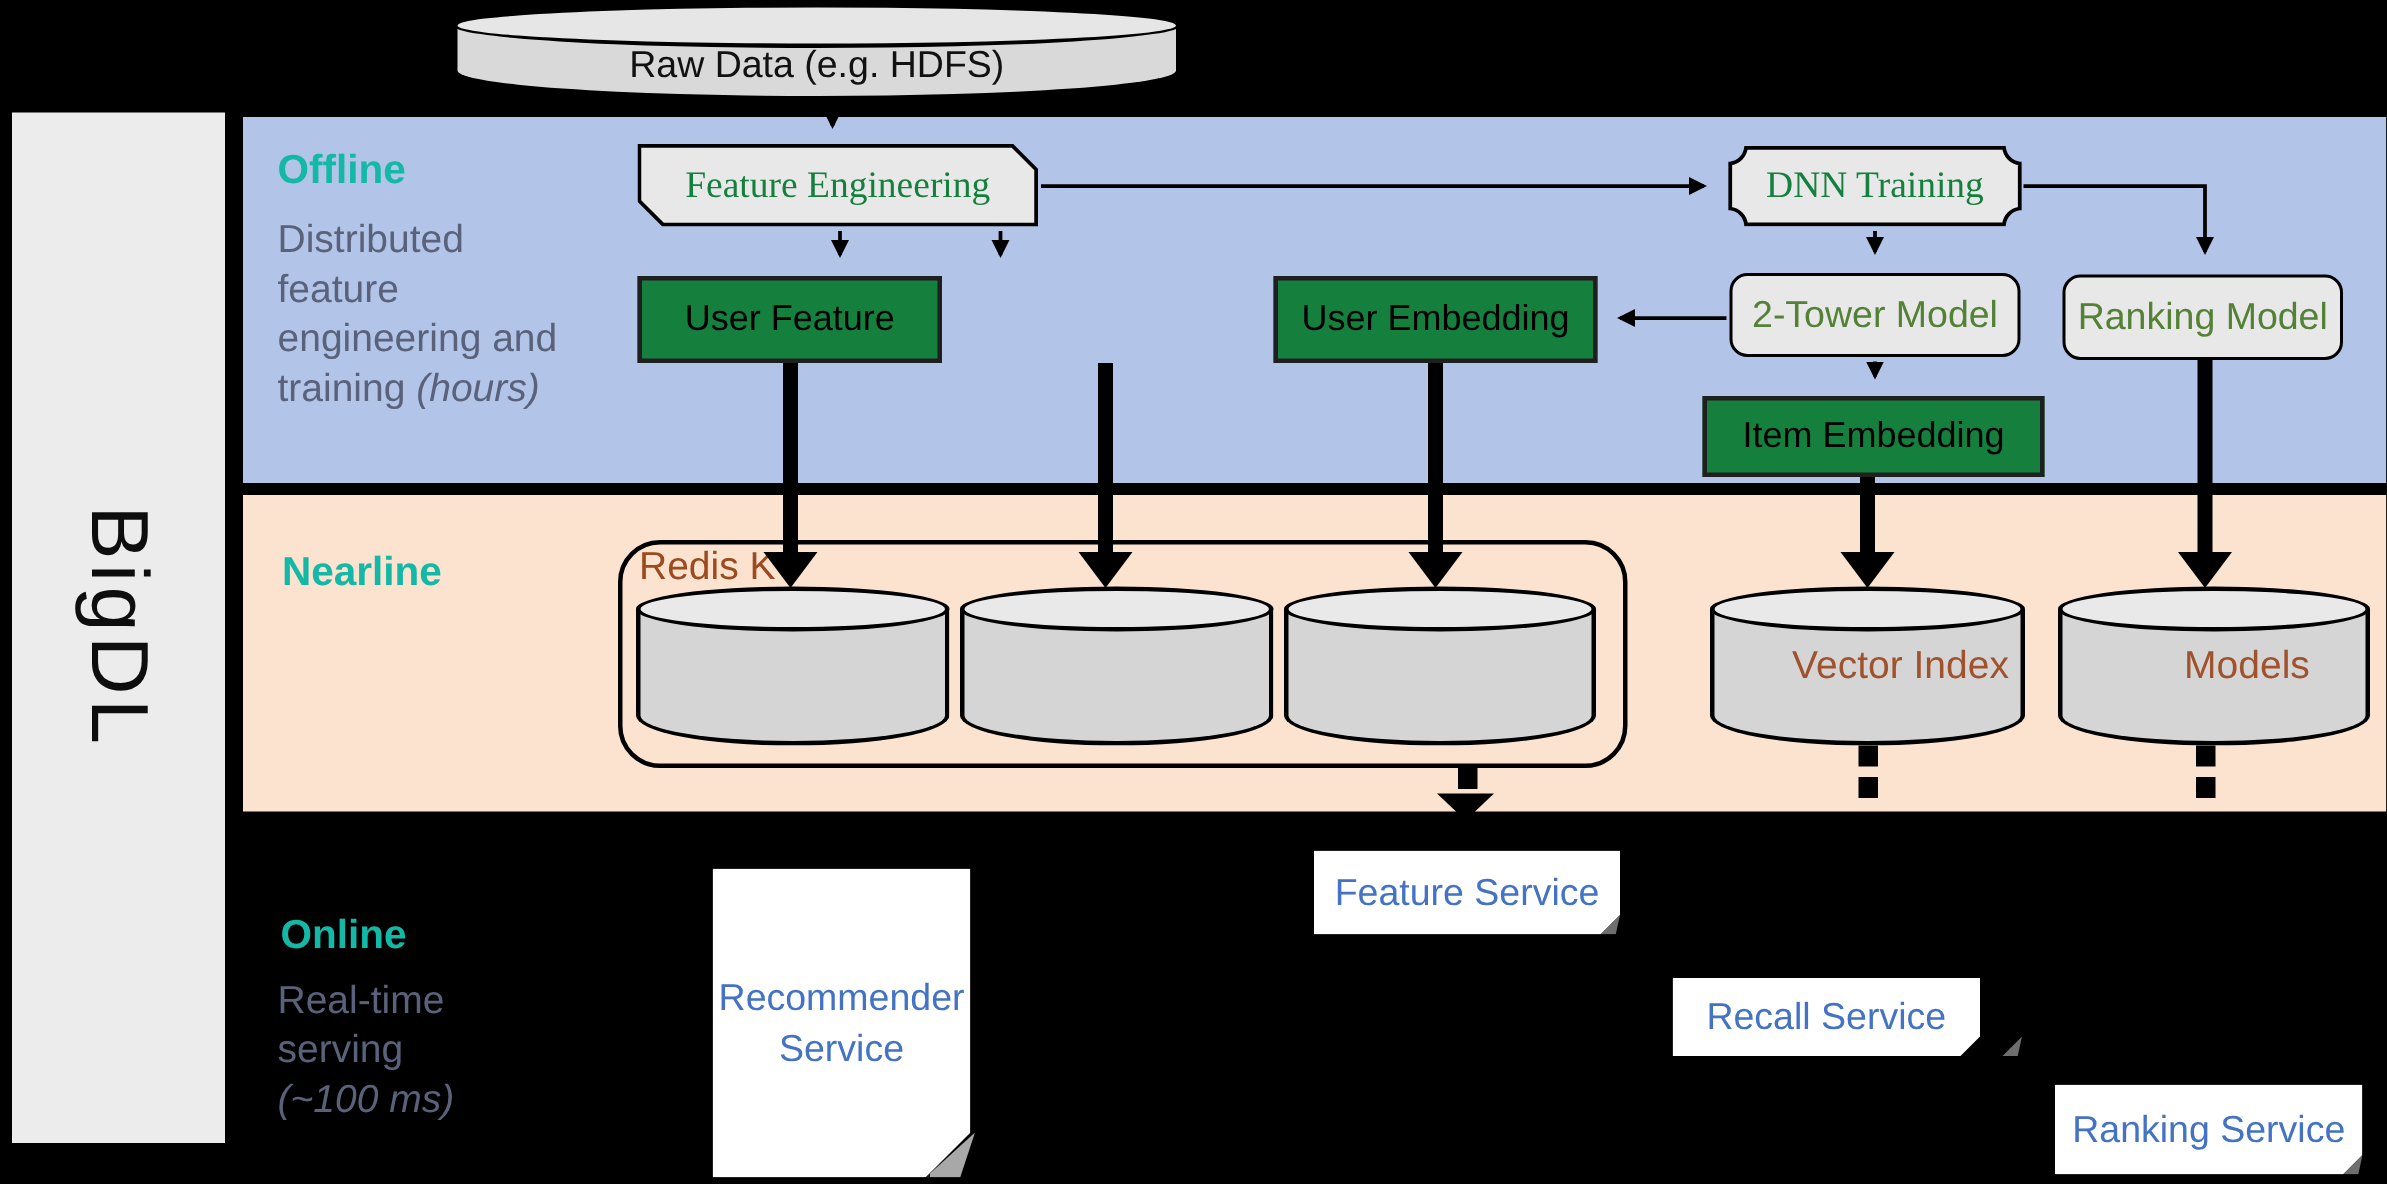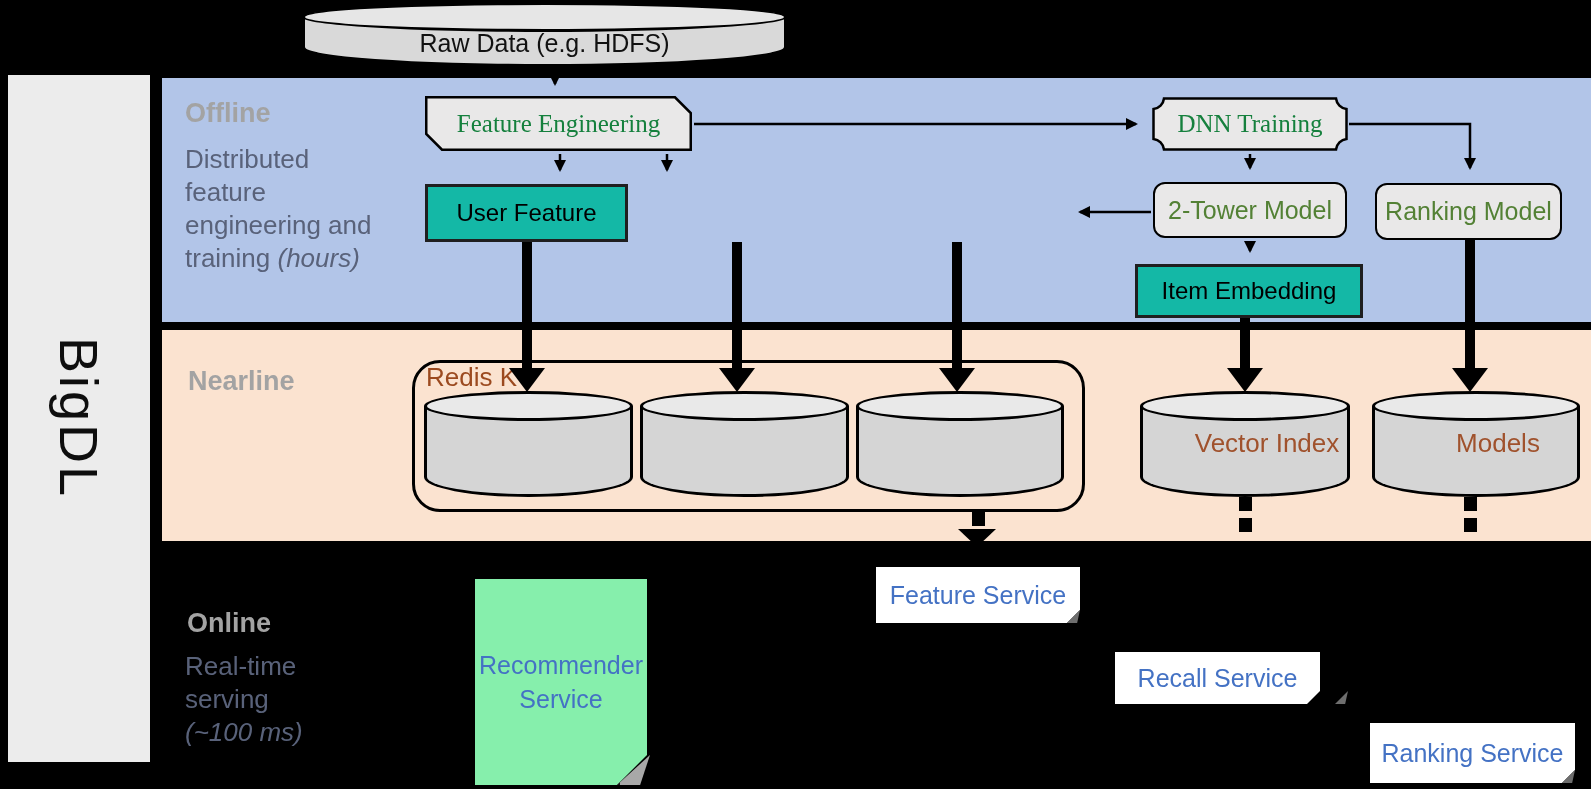--- a/index.html
+++ b/index.html
@@ -7,26 +7,26 @@
           font-family:"Liberation Sans",sans-serif;}
   .abs{position:absolute;}
   
   .bigdl-bar{left:8px;top:75px;width:142px;height:687px;background:#ececec;
              display:flex;align-items:center;justify-content:center;}
   .bigdl-bar span{writing-mode:vertical-rl;font-size:54px;color:#0e0e0e;letter-spacing:3px;}
   
   .band-offline{left:162px;top:78px;width:1429px;height:244px;background:#b2c5e8;}
   .band-nearline{left:162px;top:330px;width:1429px;height:211px;background:#fbe3d0;}
   
-  .sec-title{font-size:27px;font-weight:600;color:#a3a3a3;}
+  .sec-title{font-size:27px;font-weight:600;color:#14b8a6;}
   .sec-desc{font-size:26px;line-height:33px;color:#59627a;}
   .sec-desc span,.sec-desc i{display:block;}
   .sec-desc .inline{display:inline;}
   
-  .dark-box{background:#14b8a6;border:3px solid #1f1f1f;box-sizing:border-box;
+  .dark-box{background:#15803d;border:3px solid #1f1f1f;box-sizing:border-box;
             display:flex;align-items:center;justify-content:center;
             font-size:24px;color:#000;}
   .round-box{background:#e9e8e8;border:2.5px solid #000;border-radius:12px;box-sizing:border-box;
              display:flex;align-items:center;justify-content:center;font-size:25px;}
   .green-text{color:#538135;}
   .blue-text{color:#15803d;font-family:Liberation Serif, serif;}
   .shape-label{display:flex;align-items:center;justify-content:center;font-size:25px;}
   
   .cyl{background:#d5d5d5;border:3px solid #000;border-top:none;box-sizing:border-box;
        border-radius:0 0 50% 50% / 0 0 20px 20px;}
@@ -41,21 +41,21 @@
   
   .redis-rect{border:3px solid #000;border-radius:28px;box-sizing:border-box;background:transparent;}
   .redis-label{font-size:26px;color:#9c4a1f;}
   
   .service{background:#fff;display:flex;align-items:center;justify-content:center;
            font-size:25px;color:#4472c4;
            clip-path:polygon(0 0,100% 0,100% calc(100% - 13px),calc(100% - 13px) 100%,0 100%);}
   .fold-sm{width:13px;height:13px;background:#6e6e6e;
            clip-path:polygon(0 100%,100% 0,78% 100%);}
   
-  .doc{background:#86efac;display:flex;align-items:center;justify-content:center;text-align:center;
+  .doc{background:#ffffff;display:flex;align-items:center;justify-content:center;text-align:center;
        font-size:25px;color:#4472c4;line-height:34px;padding:0 6px;box-sizing:border-box;
        clip-path:polygon(0 0,100% 0,100% calc(100% - 30px),calc(100% - 30px) 100%,0 100%);}
   .fold-lg{width:30px;height:30px;background:#a8a8a8;
            clip-path:polygon(0 100%,100% 0,70% 100%);border-left:3px solid #1a1a1a;}
   svg.connectors{left:0;top:0;}
 </style>
 </head>
 <body>
 
 <div class="canvas">
@@ -143,20 +143,21 @@
     <path d="M1.25,1.25 H250 L265.75,17 V53.75 H17 L1.25,38 Z" fill="#e9e8e8" stroke="#000" stroke-width="2.5"></path>
   </svg>
   <div class="abs shape-label blue-text" style="left:425px;top:96px;width:267px;height:55px;">Feature Engineering</div>
 
   <svg class="abs" style="left:1152px;top:97px;" width="196" height="54" viewBox="0 0 196 54">
     <path d="M12,1.5 L184,1.5 A12,12 0 0 0 194.5,12 L194.5,42 A12,12 0 0 0 184,52.5 L12,52.5 A12,12 0 0 0 1.5,42 L1.5,12 A12,12 0 0 0 12,1.5 Z" fill="#e9e8e8" stroke="#000" stroke-width="2.5"></path>
   </svg>
   <div class="abs shape-label blue-text" style="left:1152px;top:97px;width:196px;height:54px;">DNN Training</div>
 
   <div class="abs dark-box" style="left:425px;top:184px;width:203px;height:58px;">User Feature</div>
+  <div class="abs dark-box" style="left:849px;top:184px;width:216px;height:58px;">User Embedding</div>
   <div class="abs dark-box" style="left:1135px;top:264px;width:228px;height:54px;">Item Embedding</div>
 
   <div class="abs round-box green-text" style="left:1153px;top:182px;width:194px;height:56px;">2-Tower Model</div>
   <div class="abs round-box green-text" style="left:1375px;top:183px;width:187px;height:57px;">Ranking Model</div>
 
   <div class="abs doc" style="left:475px;top:579px;width:172px;height:206px;">Recommender Service</div>
   <div class="abs fold-lg" style="left:617px;top:755px;"></div>
 
   <div class="abs service" style="left:876px;top:567px;width:204px;height:56px;">Feature Service</div>
   <div class="abs fold-sm" style="left:1067px;top:610px;"></div>

